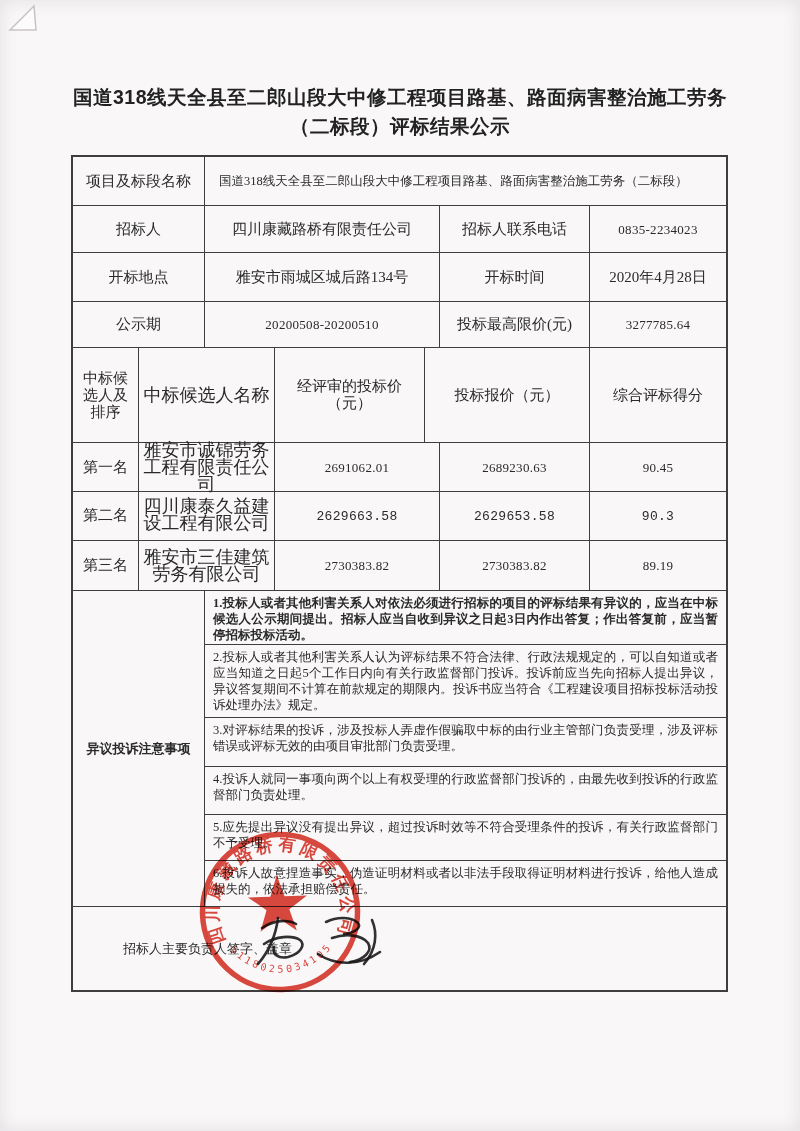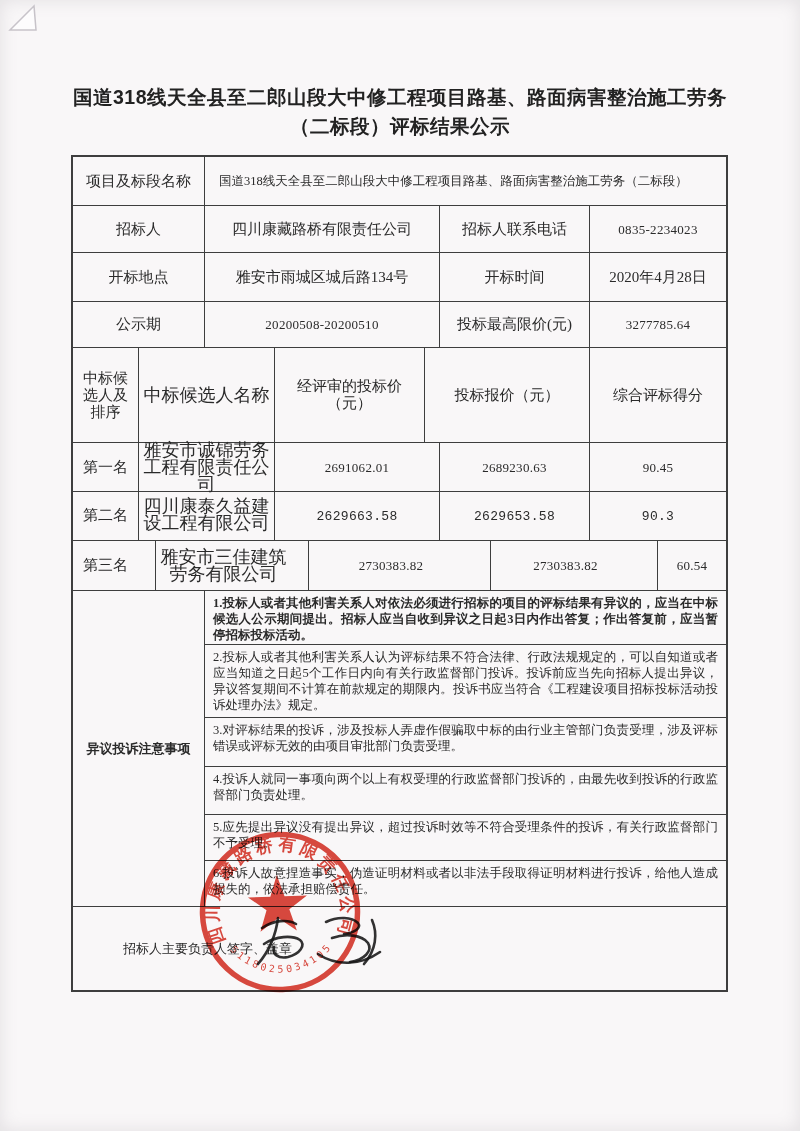--- a/index.html
+++ b/index.html
@@ -48,21 +48,21 @@
   .r-info-c{height:46px;}
   .wi-label{width:131px;}
   .wi-v1{width:235px;}
   .wi-l2{width:150px;}
   .wi-v2{flex:1;}
   .project-value{flex:1;justify-content:flex-start;text-align:left;padding-left:14px;font-size:12.5px;}
   
   .r-chead{height:95px;}
   .r-cand1{height:49px;}
   .r-cand2{height:49px;font-family:Liberation Mono, monospace;}
-  .r-cand3{height:50px;gap:17px;}
+  .r-cand3{height:50px;}
   .wc-rank{width:65px;}
   .wc-name{width:136px;font-size:18px;padding:2px 0;}
   .wc-bid{width:165px;}
   .wc-eval{width:150px;}
   .wc-score{flex:1;text-align:right;}
   
   .r-notice{align-items:stretch;}
   .notice-label{width:131px;display:flex;align-items:center;justify-content:center;font-size:13px;font-weight:bold;}
   .notice-body{flex:1;border-left:1.5px solid var(--bd);}
   .notice-item{
@@ -165,21 +165,21 @@
       <div class="c wc-bid num">2629663.58</div>
       <div class="c wc-eval num">2629653.58</div>
       <div class="c wc-score num">90.3</div>
     </div>
 
     <div class="row r-cand3">
       <div class="c wc-rank">第三名</div>
       <div class="c wc-name">雅安市三佳建筑劳务有限公司</div>
       <div class="c wc-bid num">2730383.82</div>
       <div class="c wc-eval num">2730383.82</div>
-      <div class="c wc-score num">60.54</div>
+      <div class="c wc-score num">89.19</div>
     </div>
 
     <div class="row r-notice">
       <div class="notice-label">异议投诉注意事项</div>
       <div class="notice-body">
         <div class="notice-item ni-1">1.投标人或者其他利害关系人对依法必须进行招标的项目的评标结果有异议的，应当在中标候选人公示期间提出。招标人应当自收到异议之日起3日内作出答复；作出答复前，应当暂停招标投标活动。</div>
         <div class="notice-item ni-2">2.投标人或者其他利害关系人认为评标结果不符合法律、行政法规规定的，可以自知道或者应当知道之日起5个工作日内向有关行政监督部门投诉。投诉前应当先向招标人提出异议，异议答复期间不计算在前款规定的期限内。投诉书应当符合《工程建设项目招标投标活动投诉处理办法》规定。</div>
         <div class="notice-item ni-3">3.对评标结果的投诉，涉及投标人弄虚作假骗取中标的由行业主管部门负责受理，涉及评标错误或评标无效的由项目审批部门负责受理。</div>
         <div class="notice-item ni-4">4.投诉人就同一事项向两个以上有权受理的行政监督部门投诉的，由最先收到投诉的行政监督部门负责处理。</div>
         <div class="notice-item ni-5">5.应先提出异议没有提出异议，超过投诉时效等不符合受理条件的投诉，有关行政监督部门不予受理。</div>

